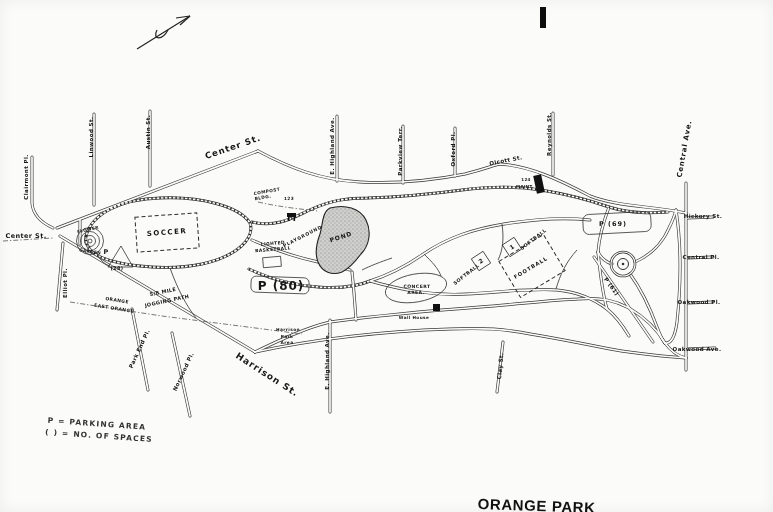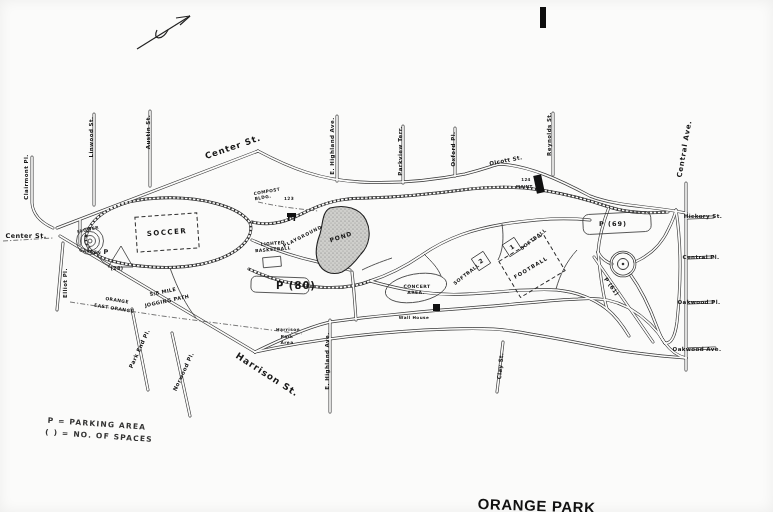--- a/index.html
+++ b/index.html
@@ -192,21 +192,21 @@
   <div class="lbl" style="left:531px;top:268px;font-size:5.2px;letter-spacing:1px;transform:translate(-50%,-50%) rotate(-31deg);">FOOTBALL</div>
   <div class="lbl" style="left:526px;top:180px;font-size:4px;">124</div>
   <div class="lbl" style="left:525px;top:187px;font-size:4px;">MAINT.</div>
   <div class="lbl" style="left:414px;top:318px;font-size:4.2px;">Wall House</div>
   <div class="lbl" style="left:288px;top:330px;font-size:4.3px;">Harrison</div>
   <div class="lbl" style="left:287px;top:337px;font-size:4.3px;">Park</div>
   <div class="lbl" style="left:287px;top:343px;font-size:4.3px;">Area</div>
 
   <div class="lbl" style="left:106px;top:252px;font-size:6.5px;">P</div>
   <div class="lbl" style="left:117px;top:268px;font-size:5px;">(28)</div>
-  <div class="lbl" style="left:296px;top:286px;font-size:10px;letter-spacing:1px;">P  (80)</div>
+  <div class="lbl" style="left:281px;top:286px;font-size:12px;letter-spacing:1px;">P  (80)</div>
   <div class="lbl" style="left:613px;top:224px;font-size:6.5px;letter-spacing:1px;">P  (69)</div>
   <div class="lbl" style="left:611px;top:287px;font-size:5.5px;transform:translate(-50%,-50%) rotate(53deg);">P (61)</div>
 
   <div class="lbl" style="left:97px;top:424px;font-size:7.5px;letter-spacing:1.2px;color:#333;transform:translate(-50%,-50%) rotate(4deg);">P =  PARKING AREA</div>
   <div class="lbl" style="left:99px;top:436px;font-size:7.5px;letter-spacing:1.2px;color:#333;transform:translate(-50%,-50%) rotate(4deg);">( ) =  NO. OF SPACES</div>
 
   <div id="title-partial" style="left:478px;top:495px;font-size:15px;transform:rotate(2deg);">ORANGE PARK</div>
 
 </div>
 

